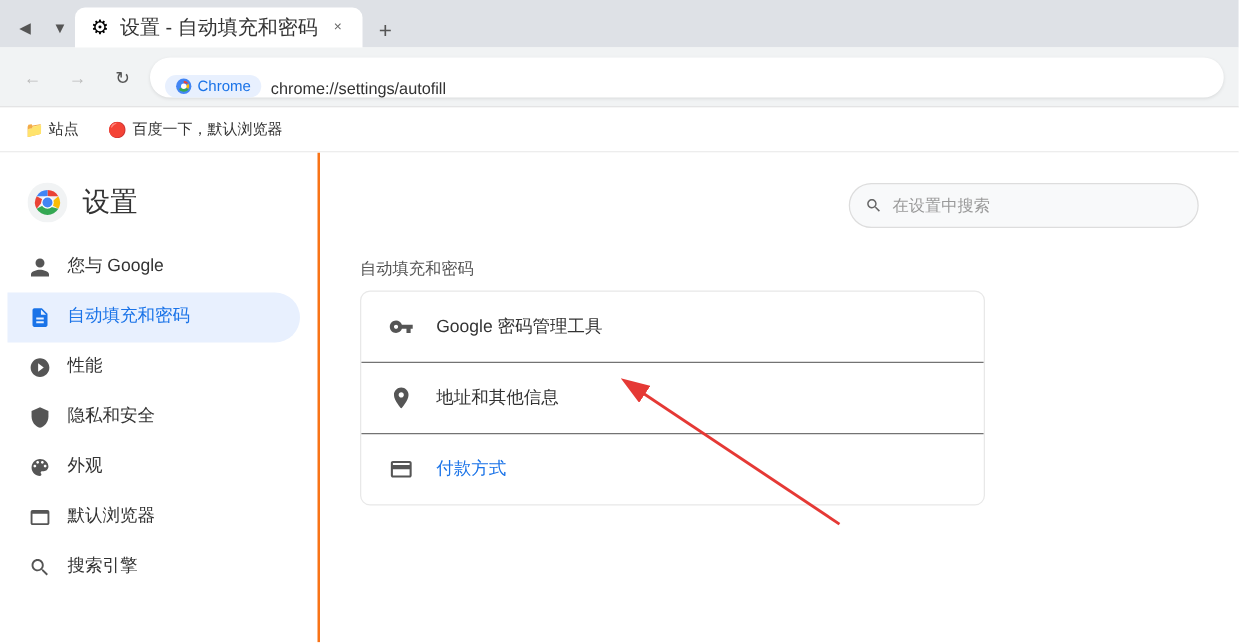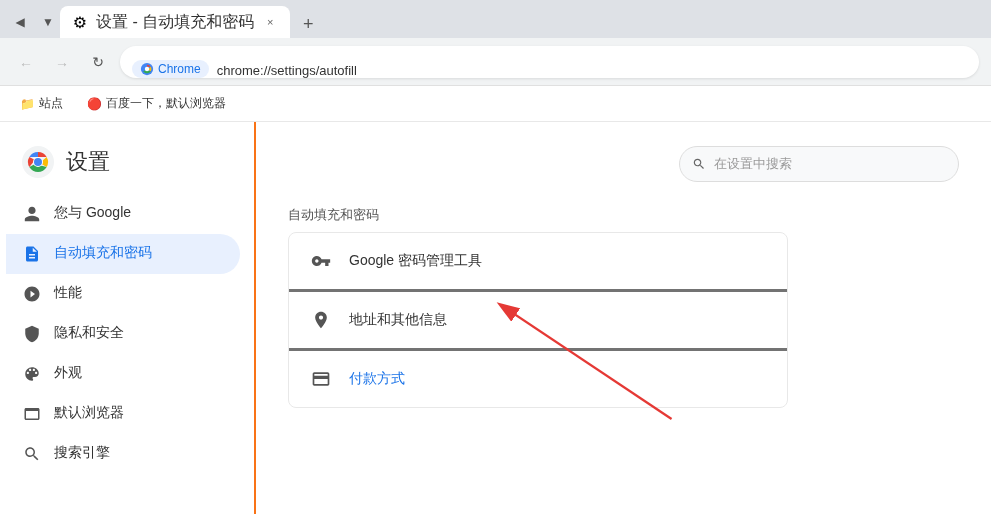--- a/index.html
+++ b/index.html
@@ -152,21 +152,21 @@
       border-radius: 8px;
       overflow: hidden;
       max-width: 500px;
     }
     .menu-row {
       display: flex;
       align-items: center;
       gap: 16px;
       padding: 16px 20px;
       cursor: pointer;
-      border-bottom: 3px solid #737373;
+      border-bottom: 1px solid #737373;
     }
     .menu-row:last-child { border-bottom: none; }
     .menu-row-icon { width: 24px; height: 24px; display: flex; align-items: center; justify-content: center; color: #555; font-size: 16px; }
     .menu-row-label { font-size: 14px; color: #333; }
     .menu-row-label.accent { color: #1a73e8; }
 
     
     .arrow-overlay {
       position: absolute;
       top: 0; left: 0;

